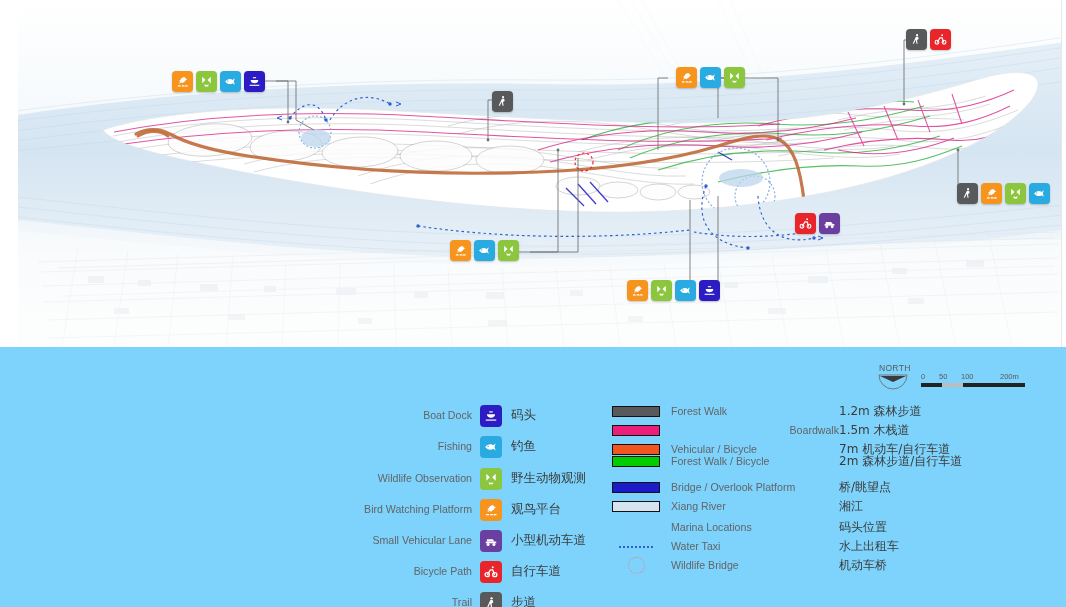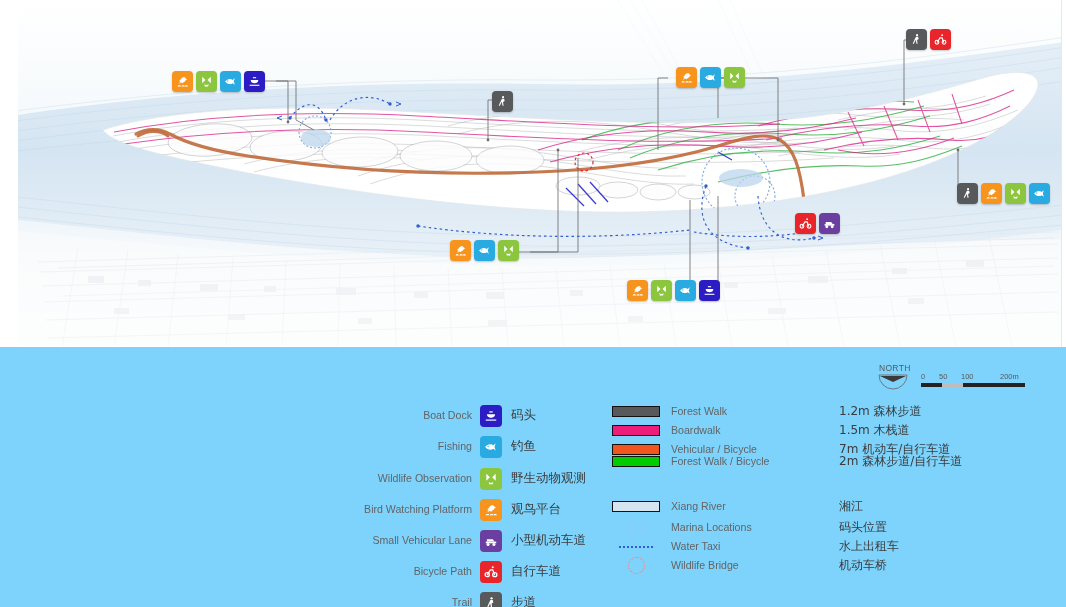--- a/index.html
+++ b/index.html
@@ -590,34 +590,39 @@
           </svg>
         </span>
       <span class="tt-cn">步道</span>
     </div>
 
     <div class="lg-row" style="top:55px;">
       <span class="sw bar" style="background:#58595B;"></span>
       <span class="lg-en">Forest Walk</span>
       <span class="lg-cn">1.2m 森林步道</span>
     </div>
-    <div class="lg-row" style="top:74px;">
+    <div class="lg-row" style="top:74px;text-align:right;">
       <span class="sw bar" style="background:#ED1E79;"></span>
       <span class="lg-en">Boardwalk</span>
       <span class="lg-cn">1.5m 木栈道</span>
     </div>
     <div class="lg-row" style="top:93px;">
       <span class="sw bar" style="background:#F0561D;"></span>
       <span class="lg-en">Vehicular / Bicycle</span>
       <span class="lg-cn">7m 机动车/自行车道</span>
     </div>
     <div class="lg-row" style="top:105px;">
       <span class="sw bar" style="background:#00CC00;"></span>
       <span class="lg-en">Forest Walk / Bicycle</span>
       <span class="lg-cn">2m 森林步道/自行车道</span>
+    </div>
+    <div class="lg-row" style="top:131px;">
+      <span class="sw bar" style="background:#1B1BC9;"></span>
+      <span class="lg-en">Bridge / Overlook Platform</span>
+      <span class="lg-cn">桥/眺望点</span>
     </div>
     <div class="lg-row" style="top:150px;">
       <span class="sw bar" style="background:#D6E4F0;"></span>
       <span class="lg-en">Xiang River</span>
       <span class="lg-cn">湘江</span>
     </div>
     <div class="lg-row" style="top:171px;">
       <span class="sw circ">
         <span class="circ-in" style="border:1.3px dotted #9FC3EA;"></span>
       </span>

